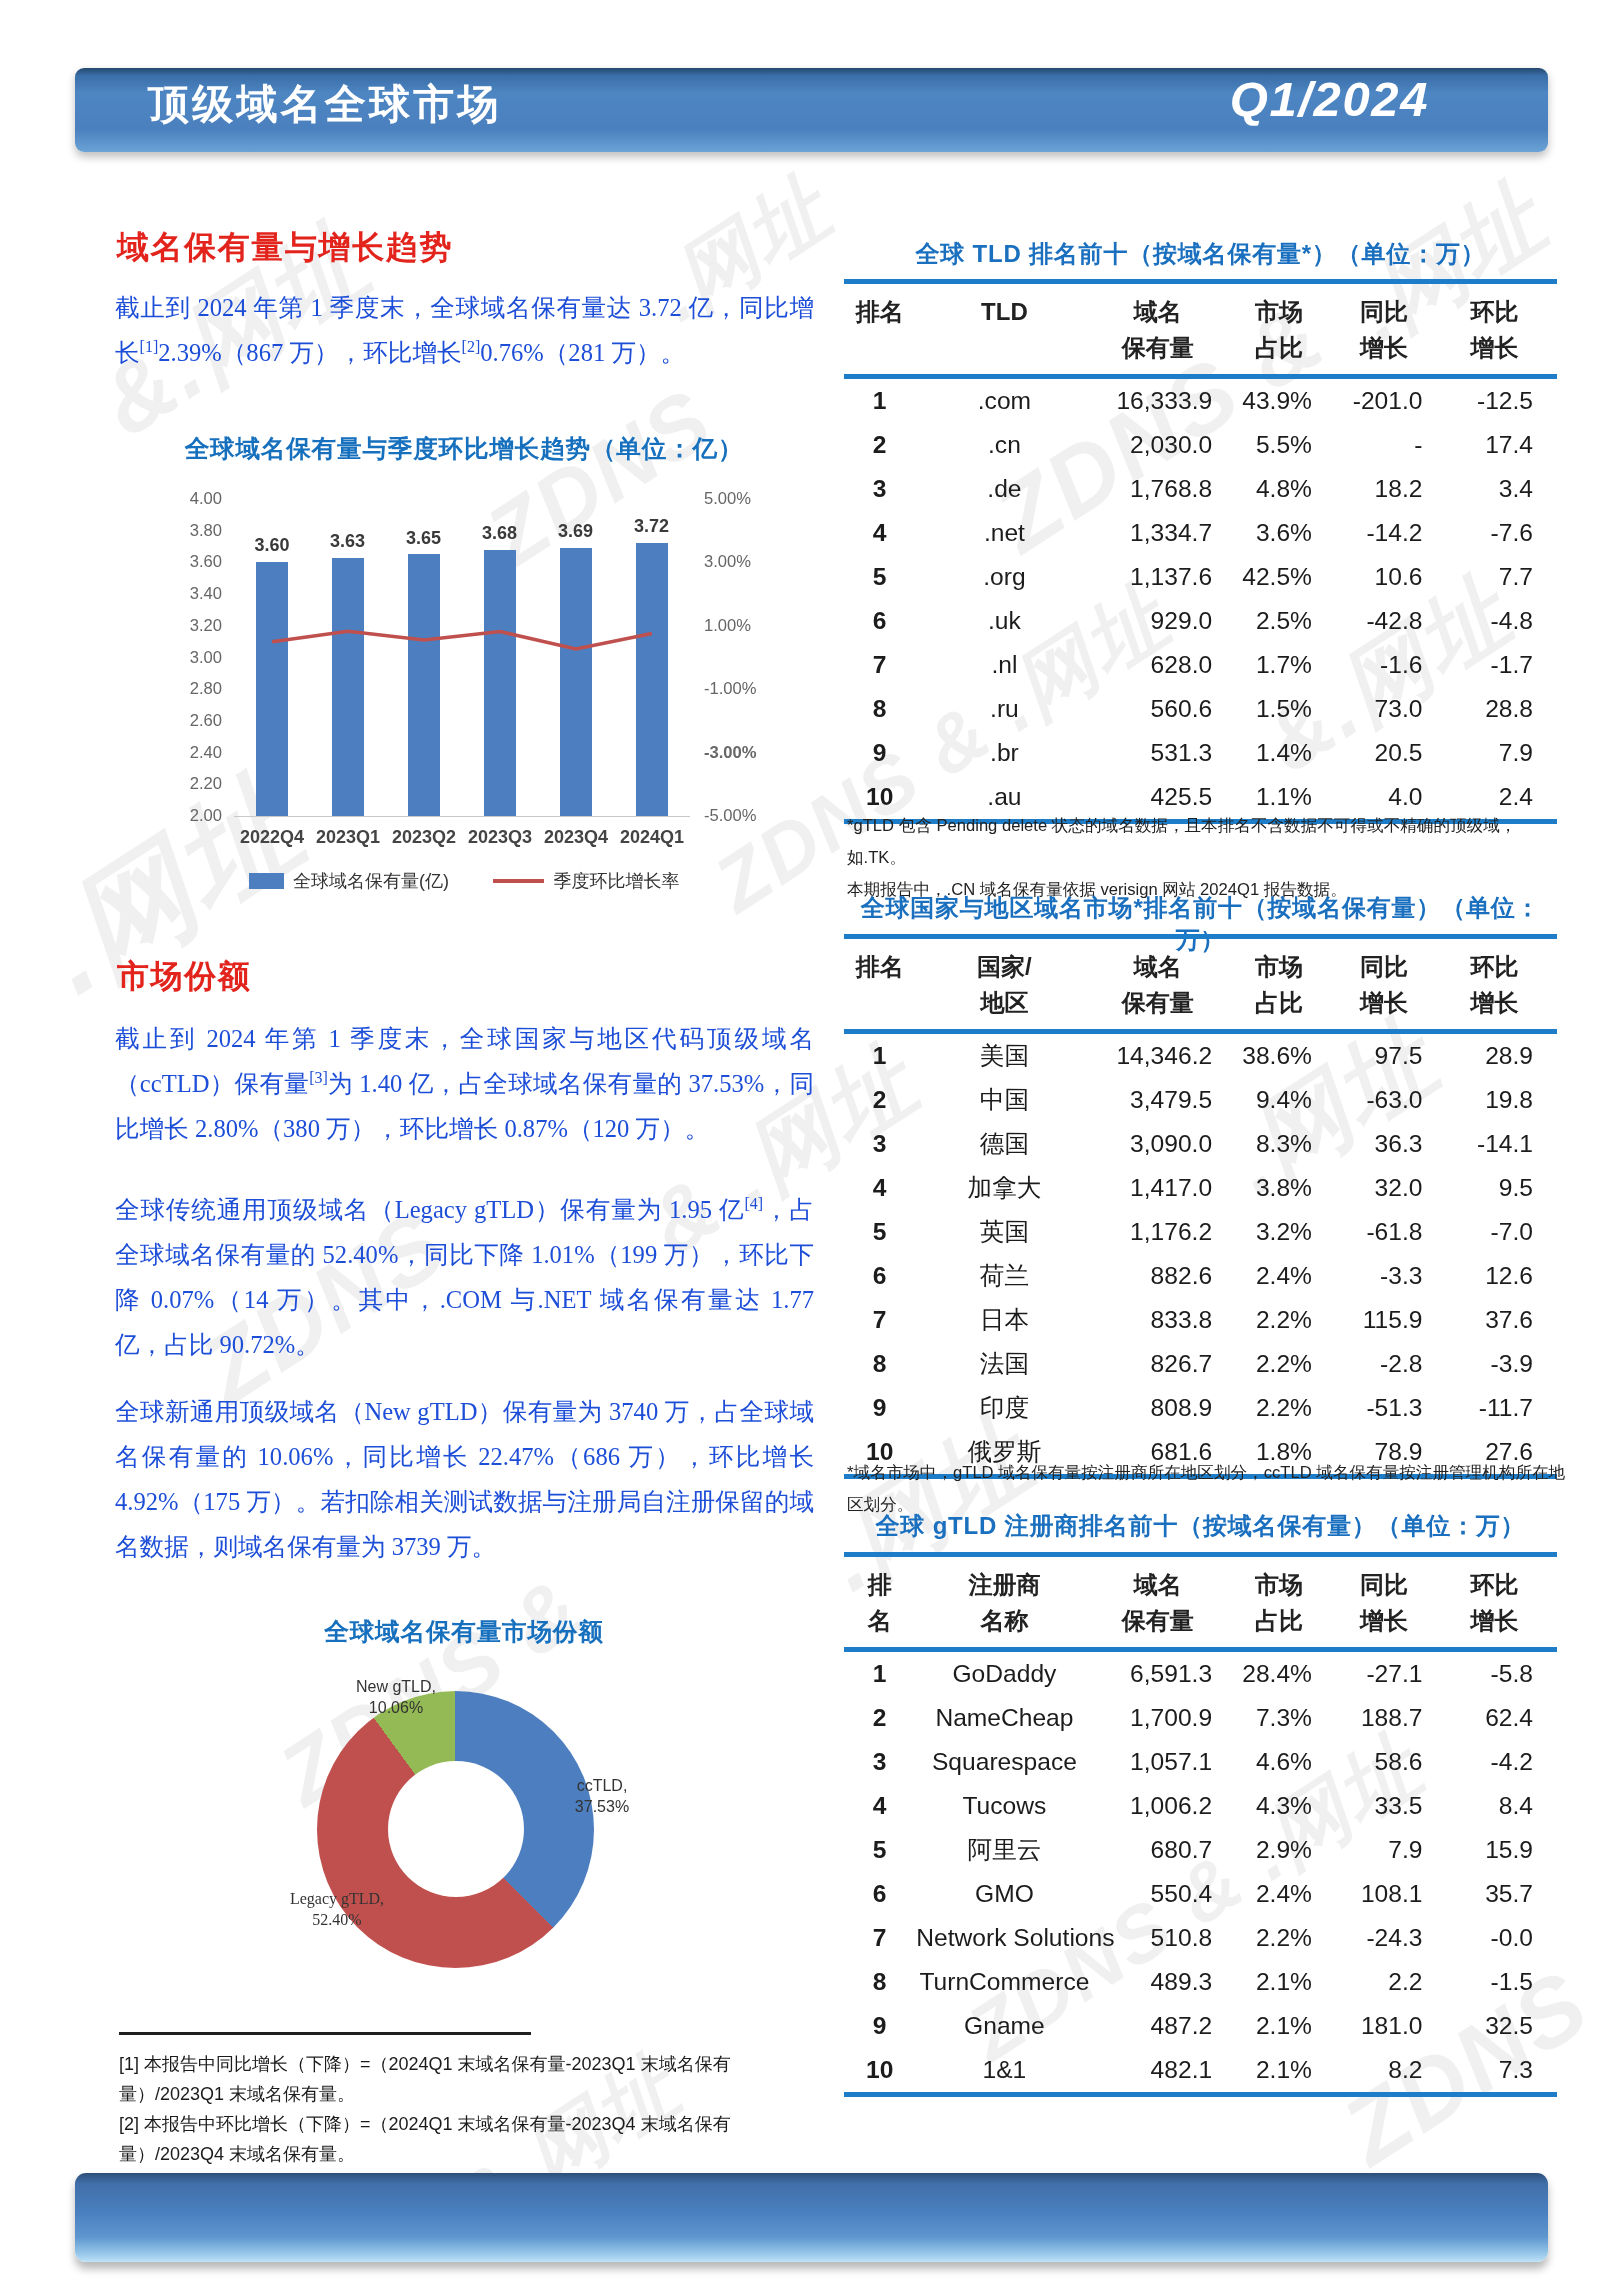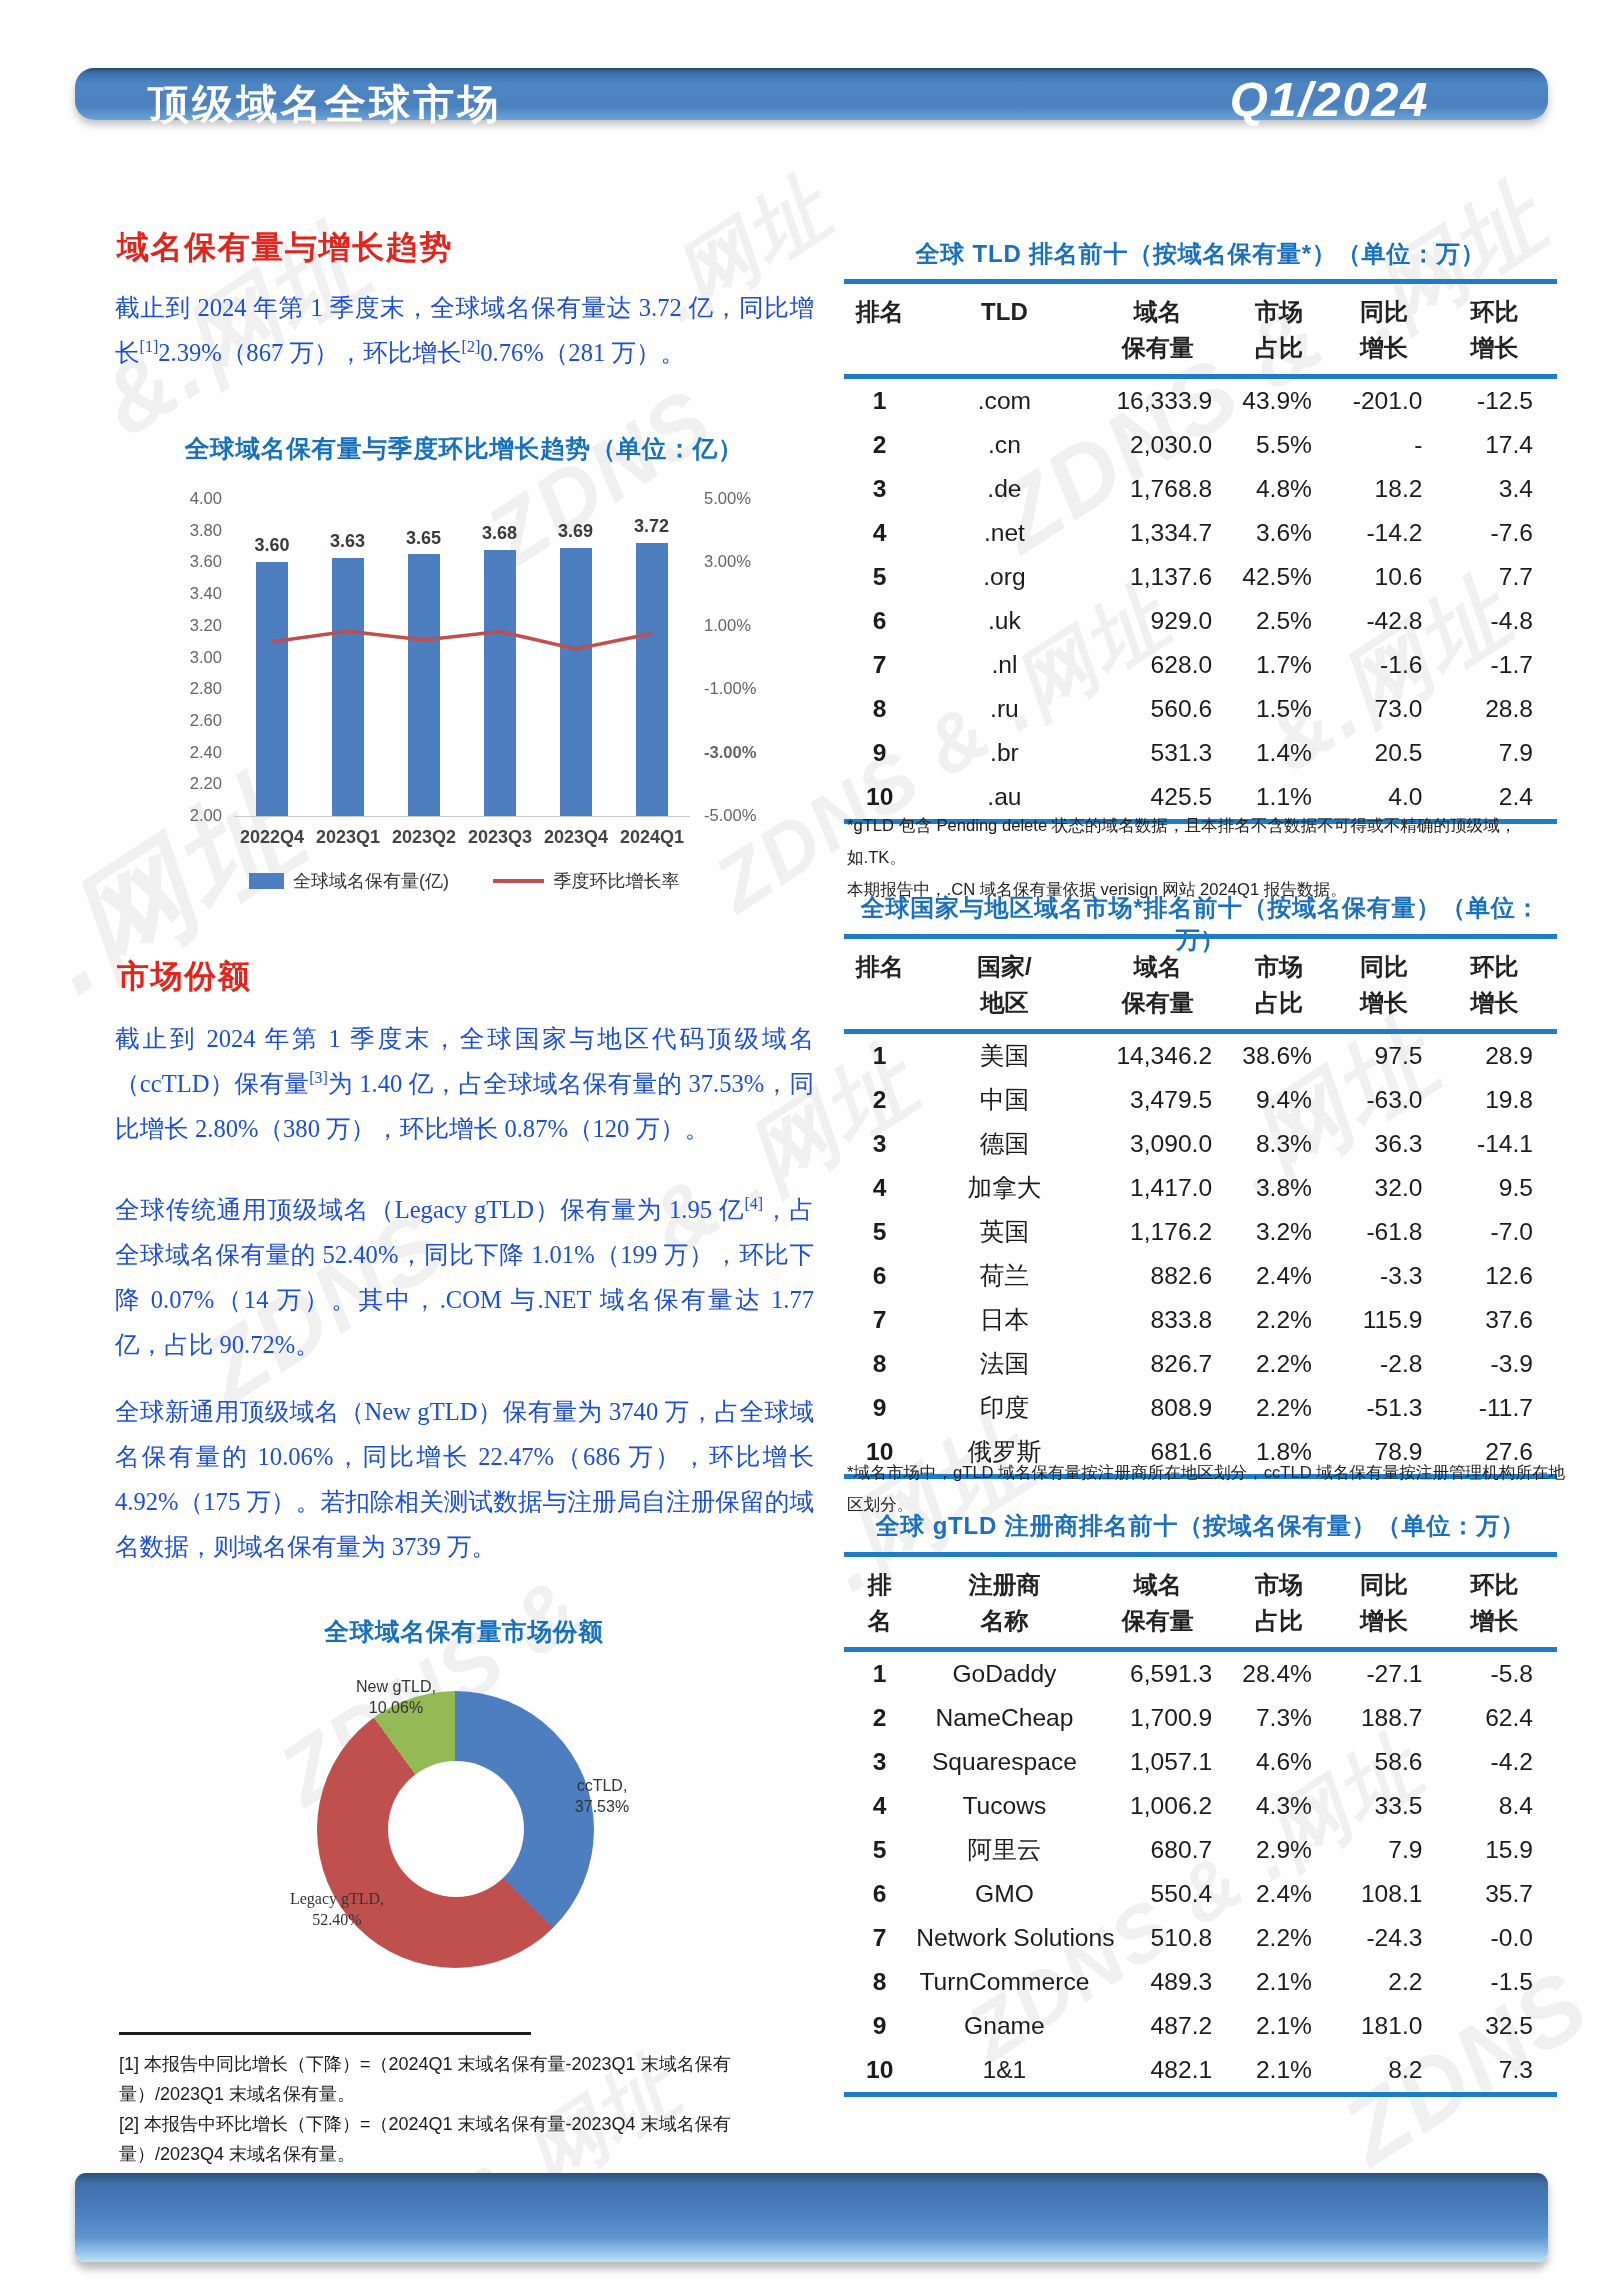--- a/index.html
+++ b/index.html
@@ -4,21 +4,21 @@
 <style>
   html,body{margin:0;padding:0;background:#ffffff;}
   .page{position:relative;width:1623px;height:2295px;background:#ffffff;overflow:hidden;
         font-family:"Liberation Sans","DejaVu Sans",sans-serif;}
   
   #wm{position:absolute;inset:0;z-index:1;pointer-events:none;}
   .wm{position:absolute;font-weight:bold;font-style:italic;color:#8f9498;opacity:0.13;
       white-space:nowrap;transform:rotate(-33deg);letter-spacing:2.4px;}
   .content{position:absolute;inset:0;z-index:2;}
   
-  .banner{position:absolute;left:75px;top:68px;width:1473px;height:52px;border-radius:19px;
+  .banner{position:absolute;left:75px;top:68px;width:1473px;height:84px;border-radius:9px;
       background:linear-gradient(180deg,#24496f 0%,#3a6ea8 9%,#4d86c3 30%,#4a80bd 72%,#6ba3d6 100%);
       box-shadow:0 4.8px 8px rgba(0,0,0,0.25);}
   .banner-title{position:absolute;left:73px;top:8.7px;font-size:41px;font-weight:bold;color:#ffffff;
       letter-spacing:3.2px;}
   .banner-period{position:absolute;right:119px;top:3.2px;font-size:49px;font-weight:bold;
       font-style:italic;color:#ffffff;letter-spacing:1.6px;}
   .footerbar{position:absolute;left:75px;top:2173px;width:1473px;height:89px;border-radius:11px;
       background:linear-gradient(180deg,#2c4f79 0%,#416fa9 12%,#4a80c0 45%,#5e97cf 72%,#9ccbec 92%,#bfe2f7 100%);
       box-shadow:0 6.3px 8px rgba(0,0,0,0.28);}
   

